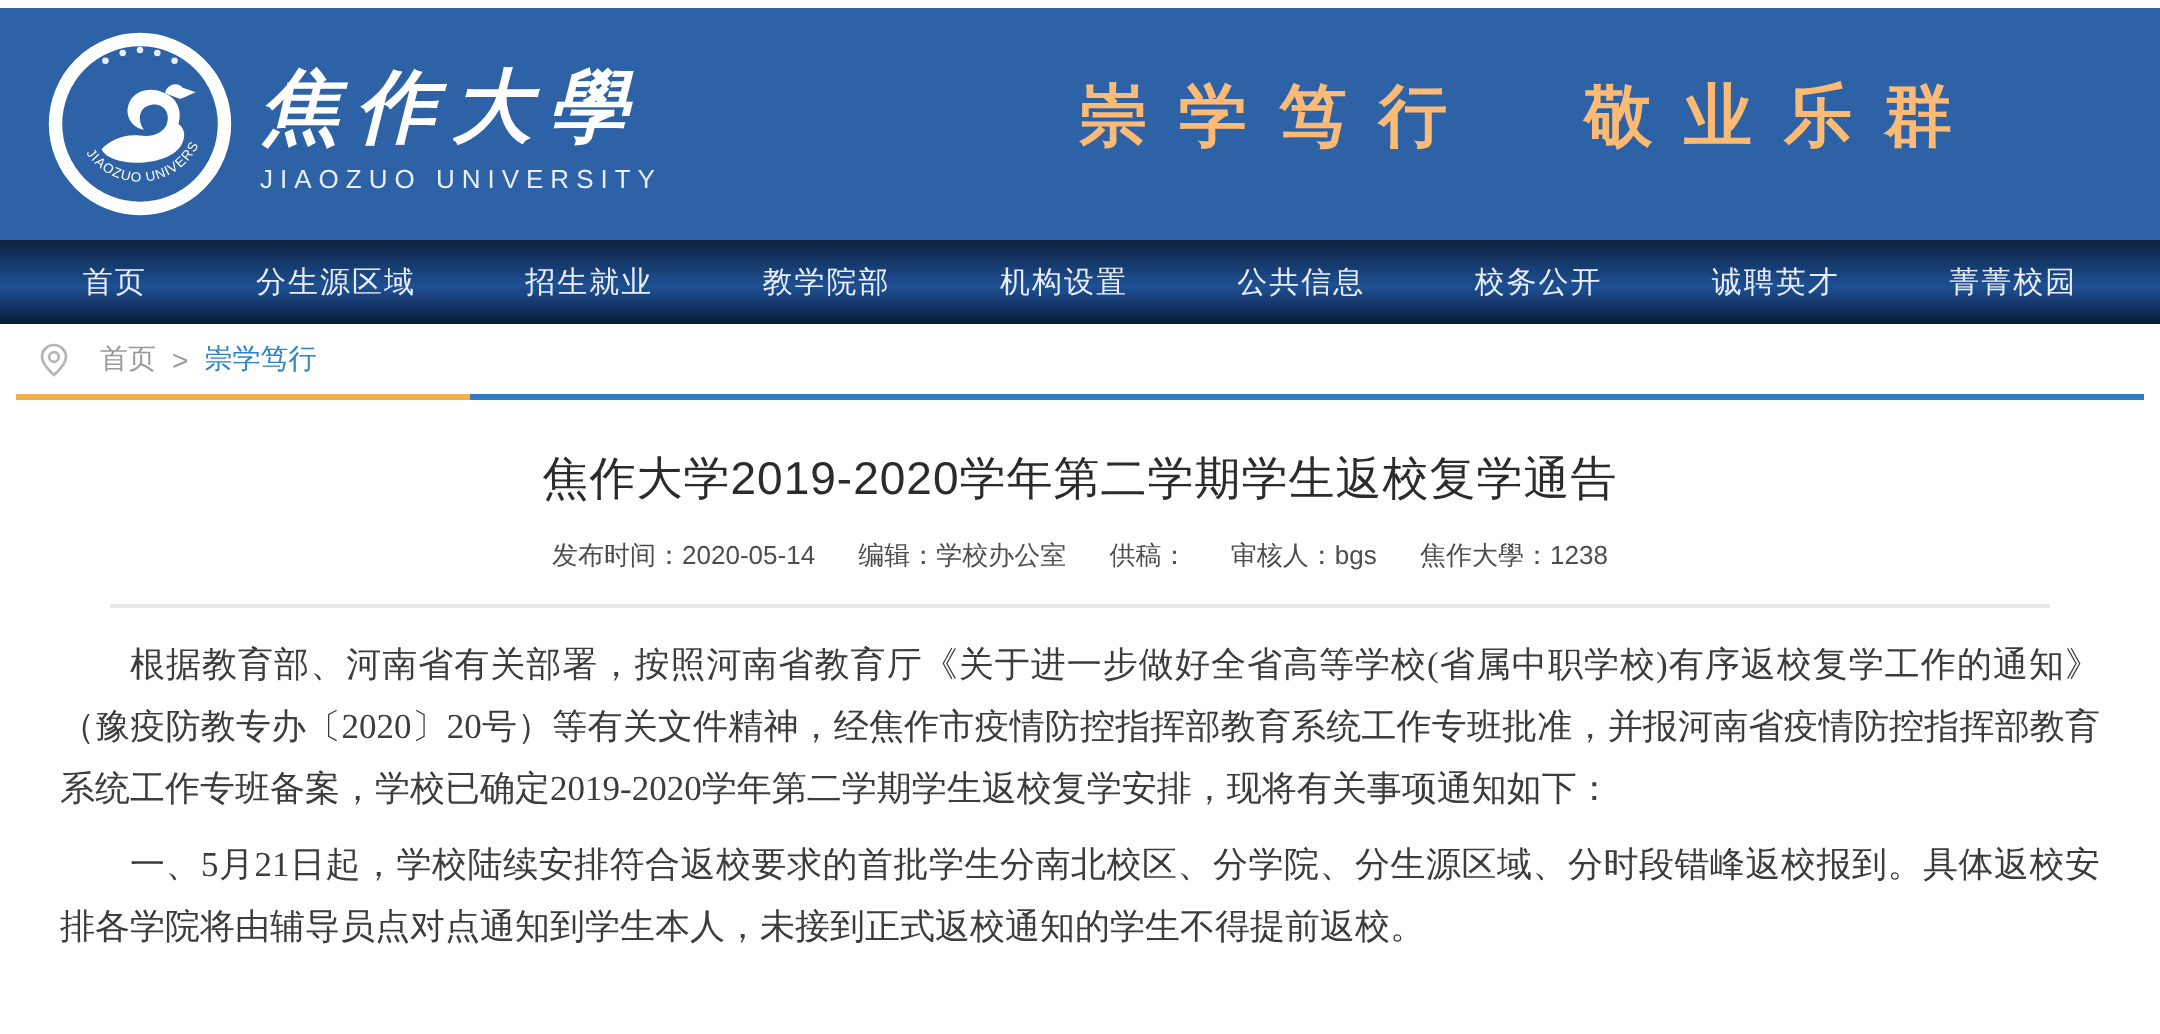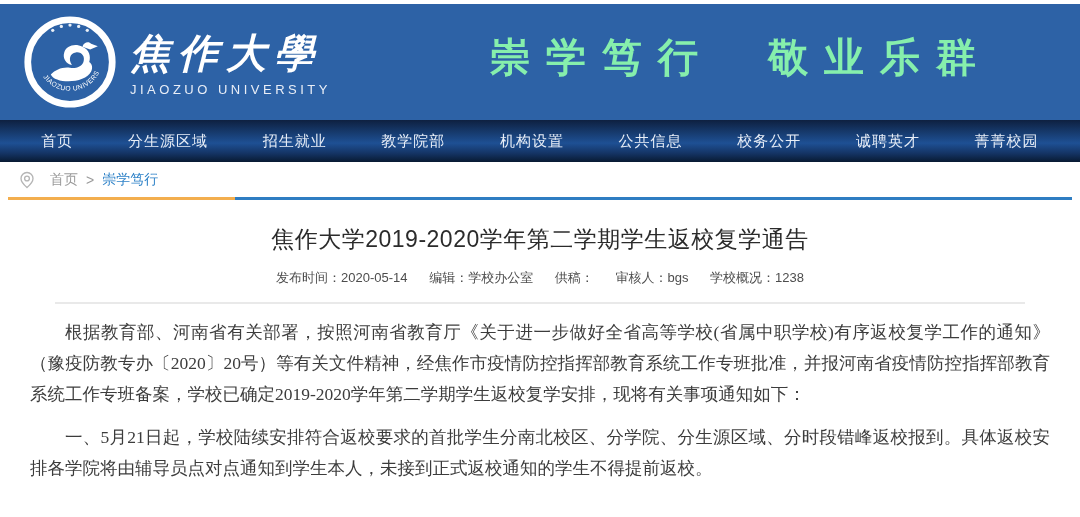--- a/index.html
+++ b/index.html
@@ -33,24 +33,24 @@
     letter-spacing: 3.5px;
     color: #e9eef7;
     margin-top: 2px;
     white-space: nowrap;
   }
   .motto {
     position: absolute;
     right: 88px;
     top: 50%;
     transform: translateY(-58%);
-    color: #86efac;
+    color: #fdba74;
     font-family: "Liberation Serif", serif;
     font-weight: bold;
-    font-size: 40px;
+    font-size: 34px;
     white-space: nowrap;
   }
   .motto span { letter-spacing: 16px; }
   .motto .motto-right { margin-left: 44px; }
 
   
   .main-nav {
     height: 42px;
     background: linear-gradient(180deg, #0e2040 0%, #16396b 28%, #1e5094 55%, #143363 80%, #081a32 100%);
     display: flex;
@@ -113,21 +113,21 @@
   }
   .article-body {
     margin-top: 13px;
     font-family: "Liberation Serif", serif;
     font-size: 17.5px;
     color: #3c3c3c;
     line-height: 31px;
     text-align: justify;
   }
   .salutation { text-indent: 0; }
-  .article-body p.indent { text-indent: 2em; margin-top: 12px; }
+  .article-body p.indent { text-indent: 2em; margin-top: 7px; }
 </style>
 </head>
 <body>
 
 <div class="page">
 
   <header class="site-header">
     <div class="brand">
       <svg class="emblem" viewBox="0 0 100 100">
         <circle cx="50" cy="50" r="44" fill="none" stroke="#ffffff" stroke-width="7"></circle>
@@ -187,21 +187,21 @@
   </div>
 
   <main class="article">
     <h1 class="article-title">焦作大学2019-2020学年第二学期学生返校复学通告</h1>
 
     <div class="article-meta">
       <span class="meta-item"><span>发布时间：</span><span>2020-05-14</span></span>
       <span class="meta-item"><span>编辑：</span><span>学校办公室</span></span>
       <span class="meta-item"><span>供稿：</span><span></span></span>
       <span class="meta-item"><span>审核人：</span><span>bgs</span></span>
-      <span class="meta-item"><span>学校概况：</span><span>1238</span></span>
+      <span class="meta-item"><span>焦作大學：</span><span>1238</span></span>
     </div>
 
     <hr class="article-hr">
 
     <div class="article-body">
       <p class="indent">根据教育部、河南省有关部署，按照河南省教育厅《关于进一步做好全省高等学校(省属中职学校)有序返校复学工作的通知》（豫疫防教专办〔2020〕20号）等有关文件精神，经焦作市疫情防控指挥部教育系统工作专班批准，并报河南省疫情防控指挥部教育系统工作专班备案，学校已确定2019-2020学年第二学期学生返校复学安排，现将有关事项通知如下：</p>
       <p class="indent">一、5月21日起，学校陆续安排符合返校要求的首批学生分南北校区、分学院、分生源区域、分时段错峰返校报到。具体返校安排各学院将由辅导员点对点通知到学生本人，未接到正式返校通知的学生不得提前返校。</p>
     </div>
   </main>
 

